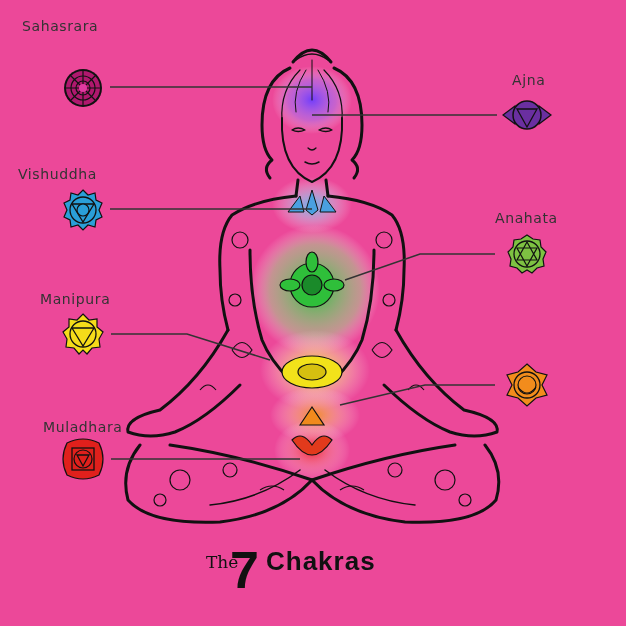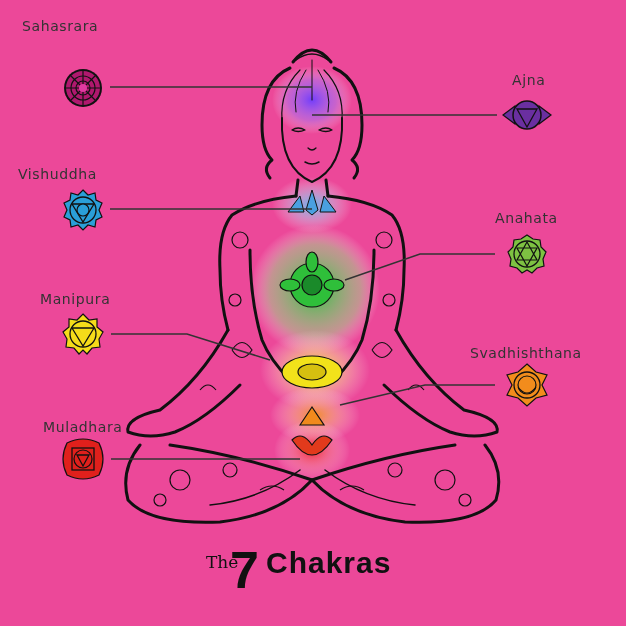--- a/index.html
+++ b/index.html
@@ -2,21 +2,21 @@
 <html><head>
 <meta charset="utf-8">
 <style>
   html,body{margin:0;padding:0;background:#ffffff;}
   #root{position:relative;width:626px;height:626px;overflow:hidden;background:#ec4899;font-family:"DejaVu Sans","Liberation Sans",sans-serif;padding-left:28px;}
   svg{position:absolute;left:0;top:0;}
   .lbl{position:absolute;font-size:14px;color:#333;letter-spacing:0.6px;white-space:nowrap;}
   .title{position:absolute;left:206px;top:548px;width:260px;height:60px;}
   .the{position:absolute;left:0;top:4px;font-family:"DejaVu Serif","Liberation Serif",serif;font-size:17px;color:#111;}
   .seven{position:absolute;left:24px;top:-8px;font-family:"Liberation Sans",sans-serif;font-weight:bold;font-size:52px;color:#111;line-height:60px;}
-  .chak{position:absolute;left:60px;top:-2px;font-family:"Liberation Sans",sans-serif;font-weight:bold;font-size:30px;color:#111;letter-spacing:1px;}
+  .chak{position:absolute;left:60px;top:-2px;font-family:"Liberation Sans",sans-serif;font-weight:bold;font-size:26px;color:#111;letter-spacing:1px;}
   .sub{position:absolute;left:60px;top:30px;font-family:"DejaVu Serif","Liberation Serif",serif;font-style:italic;font-size:16px;color:#222;}
 </style>
 </head>
 <body>
 
 <div id="root">
 
 <svg width="626" height="626" viewBox="0 0 626 626">
   <defs>
     <radialGradient id="gPurple" cx="50%" cy="50%" r="50%">
@@ -196,21 +196,20 @@
     <circle r="9" fill="#e0201c" stroke="#111" stroke-width="1.2"></circle>
     <path d="M-6 -4 L6 -4 L0 7z" fill="none" stroke="#111" stroke-width="1.3"></path>
   </g>
 </svg>
 
 <div class="lbl" style="left:22px;top:18px;">Sahasrara</div>
 <div class="lbl" style="left:512px;top:72px;text-align:right;">Ajna</div>
 <div class="lbl" style="left:18px;top:166px;">Vishuddha</div>
 <div class="lbl" style="left:495px;top:210px;">Anahata</div>
 <div class="lbl" style="left:40px;top:291px;">Manipura</div>
-<div class="lbl" style="left:470px;top:345px;">Svadhishthana</div>
 <div class="lbl" style="left:43px;top:419px;">Muladhara</div>
 
 <div class="title">
   <span class="the">The</span>
   <span class="seven">7</span>
   <span class="chak">Chakras</span>
 </div>
 
 </div>
 

